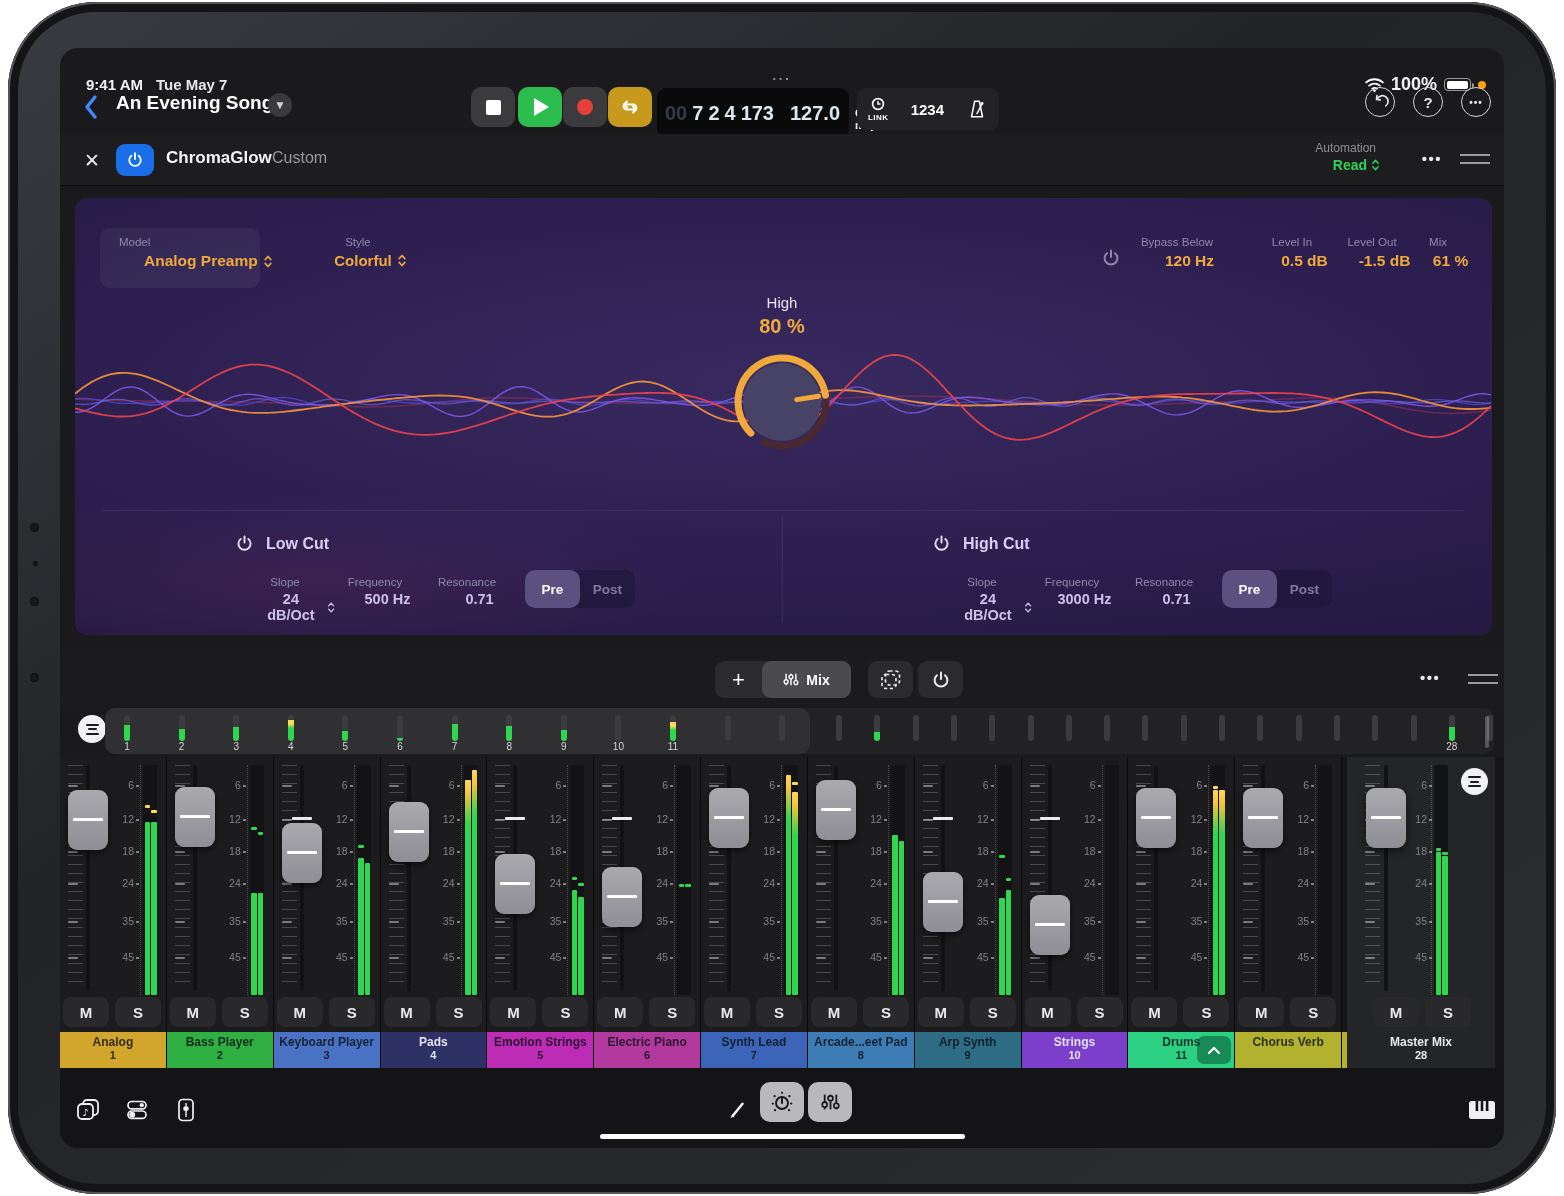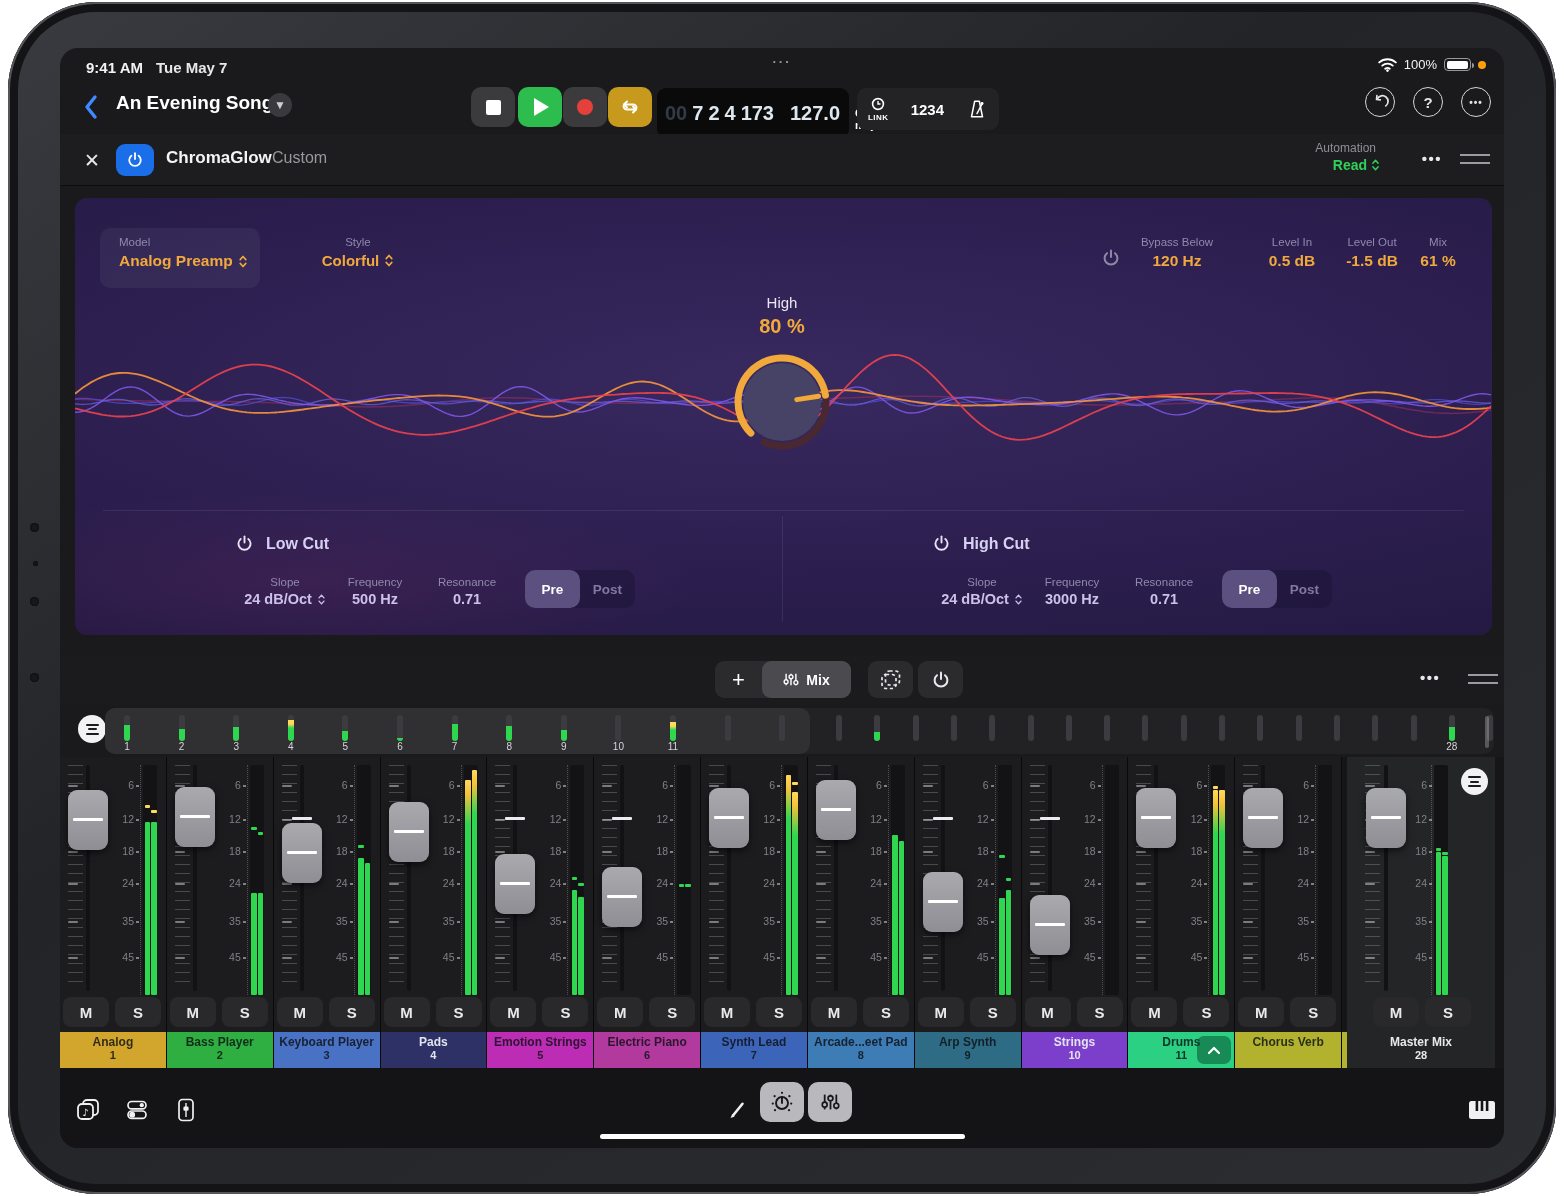--- a/index.html
+++ b/index.html
@@ -7,26 +7,26 @@
   .abs{position:absolute;}
   #stage{position:relative;width:1564px;height:1196px;background:#fff;overflow:hidden;
          font-family:"Liberation Sans",sans-serif;-webkit-font-smoothing:antialiased;}
   .device{position:absolute;left:8px;top:2px;width:1548px;height:1192px;border-radius:88px;
           background:linear-gradient(145deg,#3a3b40,#232428 40%,#2c2d31);
           box-shadow:inset 0 0 0 2px #55565c, inset 0 0 0 10px #141416;}
   .side-dot{position:absolute;border-radius:50%;background:#17181a;box-shadow:inset 0 0 2px #000;}
   .screen{position:absolute;left:52px;top:46px;width:1444px;height:1100px;border-radius:18px;
           background:#1a1a1c;overflow:hidden;}
   
-  .statusbar{position:absolute;left:0;top:0;width:100%;height:34px;color:#f2f2f4;font-size:15px;}
+  .statusbar{position:absolute;left:0;top:17px;width:100%;height:34px;color:#f2f2f4;font-size:15px;}
   .sb-time{position:absolute;left:26px;top:11px;font-weight:700;}
   .sb-date{position:absolute;left:96px;top:11px;font-weight:700;color:#e8e8ea;}
   .sb-dots{position:absolute;left:50%;top:6px;transform:translateX(-50%);color:#97979c;font-size:13px;letter-spacing:2px;font-weight:700;}
   .sb-right{position:absolute;right:18px;top:9px;display:flex;align-items:center;gap:7px;}
-  .sb-batt-label{font-weight:400;font-size:13px;}
+  .sb-batt-label{font-weight:700;font-size:18px;}
   .batt{position:relative;width:27px;height:13px;border:1px solid rgba(255,255,255,.55);border-radius:4px;}
   .batt i{position:absolute;left:1.5px;top:1.5px;bottom:1.5px;right:2px;background:#fff;border-radius:2px;}
   .batt u{position:absolute;right:-4px;top:3.5px;width:2.5px;height:5px;background:rgba(255,255,255,.55);border-radius:0 2px 2px 0;}
   .orange-dot{width:8px;height:8px;border-radius:50%;background:#ff9f0a;}
   
   .transport{position:absolute;left:0;top:34px;width:100%;height:52px;}
   .song-title{position:absolute;left:56px;top:10px;font-size:19px;font-weight:700;color:#fff;}
   .title-chev{position:absolute;left:208px;top:11px;width:24px;height:24px;border-radius:50%;background:#3a3a3e;color:#cfcfd4;
               display:flex;align-items:center;justify-content:center;font-size:12px;}
   .tbtn{position:absolute;top:5px;width:44px;height:40px;border-radius:10px;background:#3b3b3e;display:flex;align-items:center;justify-content:center;}
@@ -55,21 +55,21 @@
   .morebtn{position:absolute;right:62px;top:16px;color:#e8e8ec;font-size:15px;letter-spacing:1.5px;font-weight:700;}
   .handlebtn{position:absolute;right:14px;top:20px;width:30px;height:10px;border-top:2px solid #9a9aa0;border-bottom:2px solid #9a9aa0;}
   
   .plugbody{position:absolute;left:15px;top:150px;width:1417px;height:437px;border-radius:12px;overflow:hidden;
     background:radial-gradient(120% 95% at 50% 42%,#38295f 0%,#2b1e4e 48%,#1d1438 100%);}
   .plugbody::after{content:"";position:absolute;inset:0;background:radial-gradient(40% 30% at 16% 88%,rgba(210,70,140,.10),transparent 70%);}
   #plugin-canvas{position:absolute;left:0;top:0;z-index:1;}
   .pb-item{z-index:2;}
   .modelbox{position:absolute;left:25px;top:30px;width:160px;height:60px;border-radius:10px;background:rgba(255,255,255,.05);}
   .p-label{font-size:11.5px;color:#9188ad;}
-  .p-value{font-size:15.5px;font-weight:700;color:#f2a93c;display:flex;align-items:center;gap:5px;}
+  .p-value{font-size:15.5px;font-weight:700;color:#f2a93c;display:flex;align-items:center;gap:5px;margin-left:25px;}
   .lav .p-value{color:#cdc0ea;font-weight:600;}
   .io-block{position:absolute;top:38px;text-align:center;}
   .io-block .p-value{justify-content:center;margin-top:4px;}
   .drive-label{position:absolute;left:607px;top:96px;width:200px;text-align:center;font-size:15px;color:#e8e4f2;z-index:2;}
   .drive-value{position:absolute;left:607px;top:117px;width:200px;text-align:center;font-size:20px;font-weight:700;color:#f2a93c;z-index:2;}
   .div-h{position:absolute;left:28px;top:312px;width:1361px;height:1px;background:rgba(255,255,255,.08);z-index:2;}
   .div-v{position:absolute;left:707px;top:318px;width:1px;height:106px;background:rgba(255,255,255,.08);z-index:2;}
   .cut-title{position:absolute;top:336px;font-size:16px;font-weight:600;color:#d8d0f2;display:flex;align-items:center;gap:12px;z-index:2;}
   .cut-param{position:absolute;top:378px;text-align:center;z-index:2;}
   .cut-param .p-value{justify-content:center;margin-top:3px;color:#cdc0ea;font-weight:600;}

